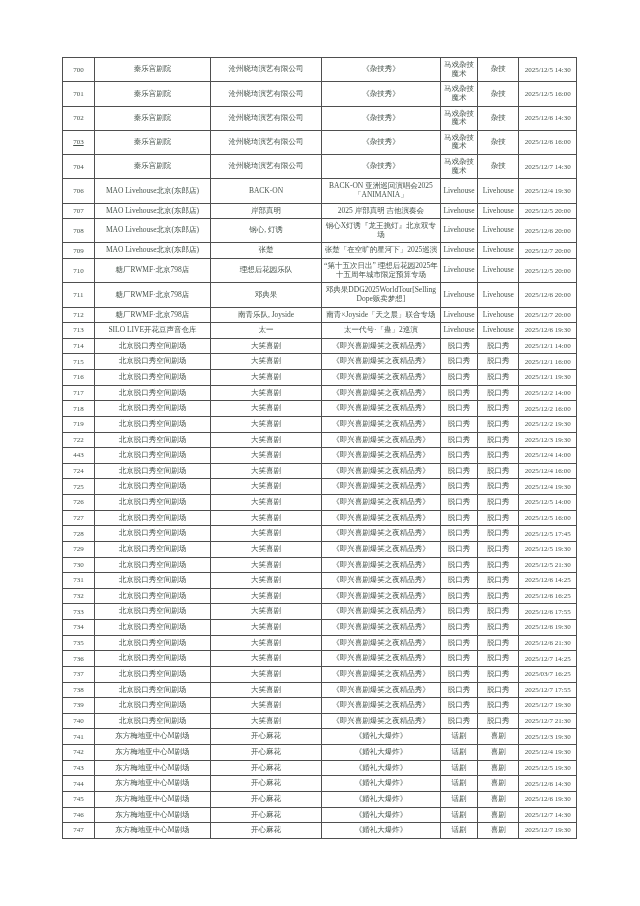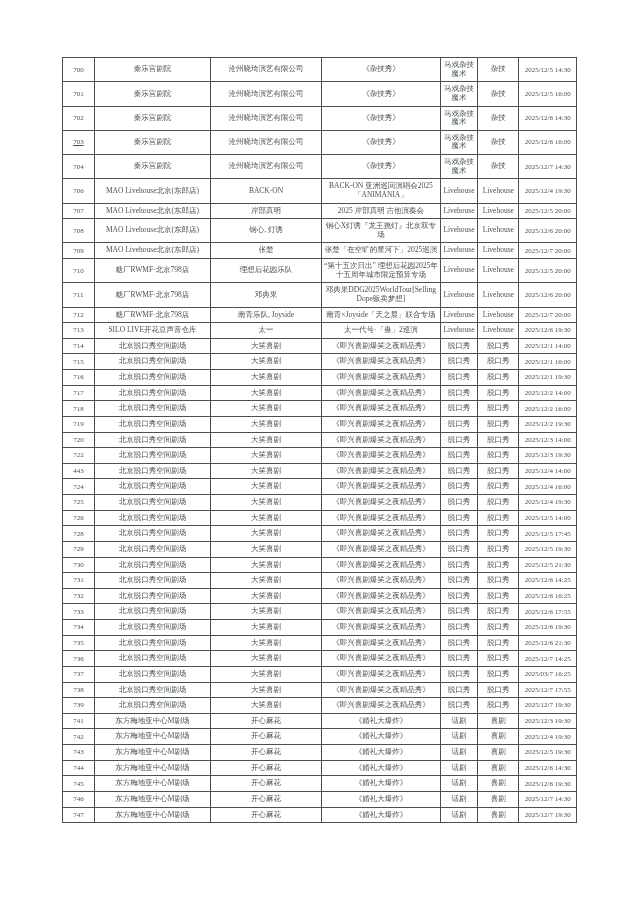--- a/index.html
+++ b/index.html
@@ -208,29 +208,20 @@
         <tr>
           <td class="col-id" style="border-color: rgb(79, 79, 79);">719</td>
           <td class="col-venue" style="border-color: rgb(79, 79, 79);">北京脱口秀空间剧场</td>
           <td class="col-company" style="border-color: rgb(79, 79, 79);">大笑喜剧</td>
           <td class="col-title" style="border-color: rgb(79, 79, 79);">《即兴喜剧爆笑之夜精品秀》</td>
           <td class="col-category" style="border-color: rgb(79, 79, 79);">脱口秀</td>
           <td class="col-subcategory" style="border-color: rgb(79, 79, 79);">脱口秀</td>
           <td class="col-datetime" style="border-color: rgb(79, 79, 79);">2025/12/2 19:30</td>
         </tr>
         <tr>
-          <td class="col-id" style="border-color: rgb(79, 79, 79);">720</td>
-          <td class="col-venue" style="border-color: rgb(79, 79, 79);">北京脱口秀空间剧场</td>
-          <td class="col-company" style="border-color: rgb(79, 79, 79);">大笑喜剧</td>
-          <td class="col-title" style="border-color: rgb(79, 79, 79);">《即兴喜剧爆笑之夜精品秀》</td>
-          <td class="col-category" style="border-color: rgb(79, 79, 79);">脱口秀</td>
-          <td class="col-subcategory" style="border-color: rgb(79, 79, 79);">脱口秀</td>
-          <td class="col-datetime" style="border-color: rgb(79, 79, 79);">2025/12/3 14:00</td>
-        </tr>
-        <tr>
           <td class="col-id" style="border-color: rgb(79, 79, 79);">722</td>
           <td class="col-venue" style="border-color: rgb(79, 79, 79);">北京脱口秀空间剧场</td>
           <td class="col-company" style="border-color: rgb(79, 79, 79);">大笑喜剧</td>
           <td class="col-title" style="border-color: rgb(79, 79, 79);">《即兴喜剧爆笑之夜精品秀》</td>
           <td class="col-category" style="border-color: rgb(79, 79, 79);">脱口秀</td>
           <td class="col-subcategory" style="border-color: rgb(79, 79, 79);">脱口秀</td>
           <td class="col-datetime" style="border-color: rgb(79, 79, 79);">2025/12/3 19:30</td>
         </tr>
         <tr>
           <td class="col-id" style="border-color: rgb(79, 79, 79);">443</td>
@@ -262,20 +253,29 @@
         <tr>
           <td class="col-id" style="border-color: rgb(79, 79, 79);">726</td>
           <td class="col-venue" style="border-color: rgb(79, 79, 79);">北京脱口秀空间剧场</td>
           <td class="col-company" style="border-color: rgb(79, 79, 79);">大笑喜剧</td>
           <td class="col-title" style="border-color: rgb(79, 79, 79);">《即兴喜剧爆笑之夜精品秀》</td>
           <td class="col-category" style="border-color: rgb(79, 79, 79);">脱口秀</td>
           <td class="col-subcategory" style="border-color: rgb(79, 79, 79);">脱口秀</td>
           <td class="col-datetime" style="border-color: rgb(79, 79, 79);">2025/12/5 14:00</td>
         </tr>
         <tr>
+          <td class="col-id" style="border-color: rgb(79, 79, 79);">727</td>
+          <td class="col-venue" style="border-color: rgb(79, 79, 79);">北京脱口秀空间剧场</td>
+          <td class="col-company" style="border-color: rgb(79, 79, 79);">大笑喜剧</td>
+          <td class="col-title" style="border-color: rgb(79, 79, 79);">《即兴喜剧爆笑之夜精品秀》</td>
+          <td class="col-category" style="border-color: rgb(79, 79, 79);">脱口秀</td>
+          <td class="col-subcategory" style="border-color: rgb(79, 79, 79);">脱口秀</td>
+          <td class="col-datetime" style="border-color: rgb(79, 79, 79);">2025/12/5 16:00</td>
+        </tr>
+        <tr>
           <td class="col-id" style="border-color: rgb(79, 79, 79);">728</td>
           <td class="col-venue" style="border-color: rgb(79, 79, 79);">北京脱口秀空间剧场</td>
           <td class="col-company" style="border-color: rgb(79, 79, 79);">大笑喜剧</td>
           <td class="col-title" style="border-color: rgb(79, 79, 79);">《即兴喜剧爆笑之夜精品秀》</td>
           <td class="col-category" style="border-color: rgb(79, 79, 79);">脱口秀</td>
           <td class="col-subcategory" style="border-color: rgb(79, 79, 79);">脱口秀</td>
           <td class="col-datetime" style="border-color: rgb(79, 79, 79);">2025/12/5 17:45</td>
         </tr>
         <tr>
           <td class="col-id" style="border-color: rgb(79, 79, 79);">729</td>
@@ -368,20 +368,29 @@
           <td class="col-datetime" style="border-color: rgb(79, 79, 79);">2025/12/7 17:55</td>
         </tr>
         <tr>
           <td class="col-id" style="border-color: rgb(79, 79, 79);">739</td>
           <td class="col-venue" style="border-color: rgb(79, 79, 79);">北京脱口秀空间剧场</td>
           <td class="col-company" style="border-color: rgb(79, 79, 79);">大笑喜剧</td>
           <td class="col-title" style="border-color: rgb(79, 79, 79);">《即兴喜剧爆笑之夜精品秀》</td>
           <td class="col-category" style="border-color: rgb(79, 79, 79);">脱口秀</td>
           <td class="col-subcategory" style="border-color: rgb(79, 79, 79);">脱口秀</td>
           <td class="col-datetime" style="border-color: rgb(79, 79, 79); margin-top: 20px;">2025/12/7 19:30</td>
+        </tr>
+        <tr>
+          <td class="col-id" style="border-color: rgb(79, 79, 79);">740</td>
+          <td class="col-venue" style="border-color: rgb(79, 79, 79);">北京脱口秀空间剧场</td>
+          <td class="col-company" style="border-color: rgb(79, 79, 79);">大笑喜剧</td>
+          <td class="col-title" style="border-color: rgb(79, 79, 79);">《即兴喜剧爆笑之夜精品秀》</td>
+          <td class="col-category" style="border-color: rgb(79, 79, 79);">脱口秀</td>
+          <td class="col-subcategory" style="border-color: rgb(79, 79, 79);">脱口秀</td>
+          <td class="col-datetime" style="border-color: rgb(79, 79, 79);">2025/12/7 21:30</td>
         </tr>
         <tr>
           <td class="col-id" style="border-color: rgb(79, 79, 79);">741</td>
           <td class="col-venue" style="border-color: rgb(79, 79, 79);">东方梅地亚中心M剧场</td>
           <td class="col-company" style="border-color: rgb(79, 79, 79);">开心麻花</td>
           <td class="col-title" style="border-color: rgb(79, 79, 79);">《婚礼大爆炸》</td>
           <td class="col-category" style="border-color: rgb(79, 79, 79);">话剧</td>
           <td class="col-subcategory" style="border-color: rgb(79, 79, 79);">喜剧</td>
           <td class="col-datetime" style="border-color: rgb(79, 79, 79);">2025/12/3 19:30</td>
         </tr>

